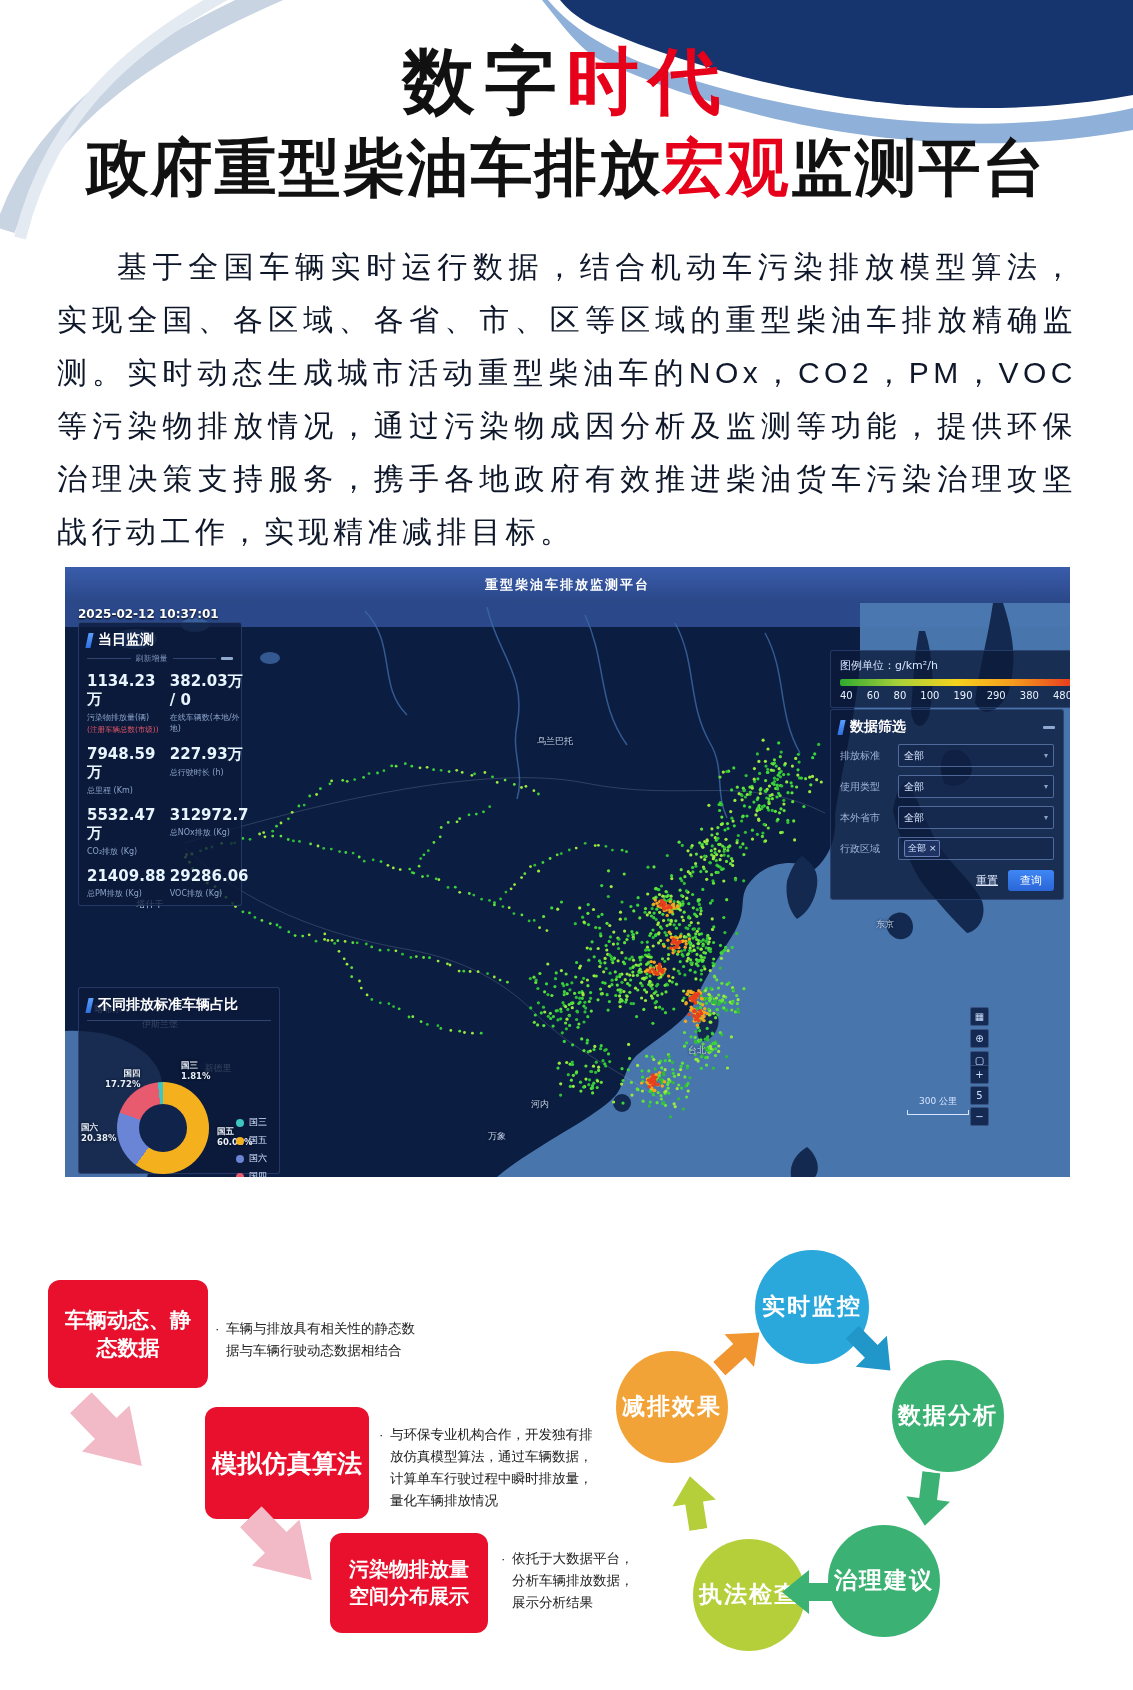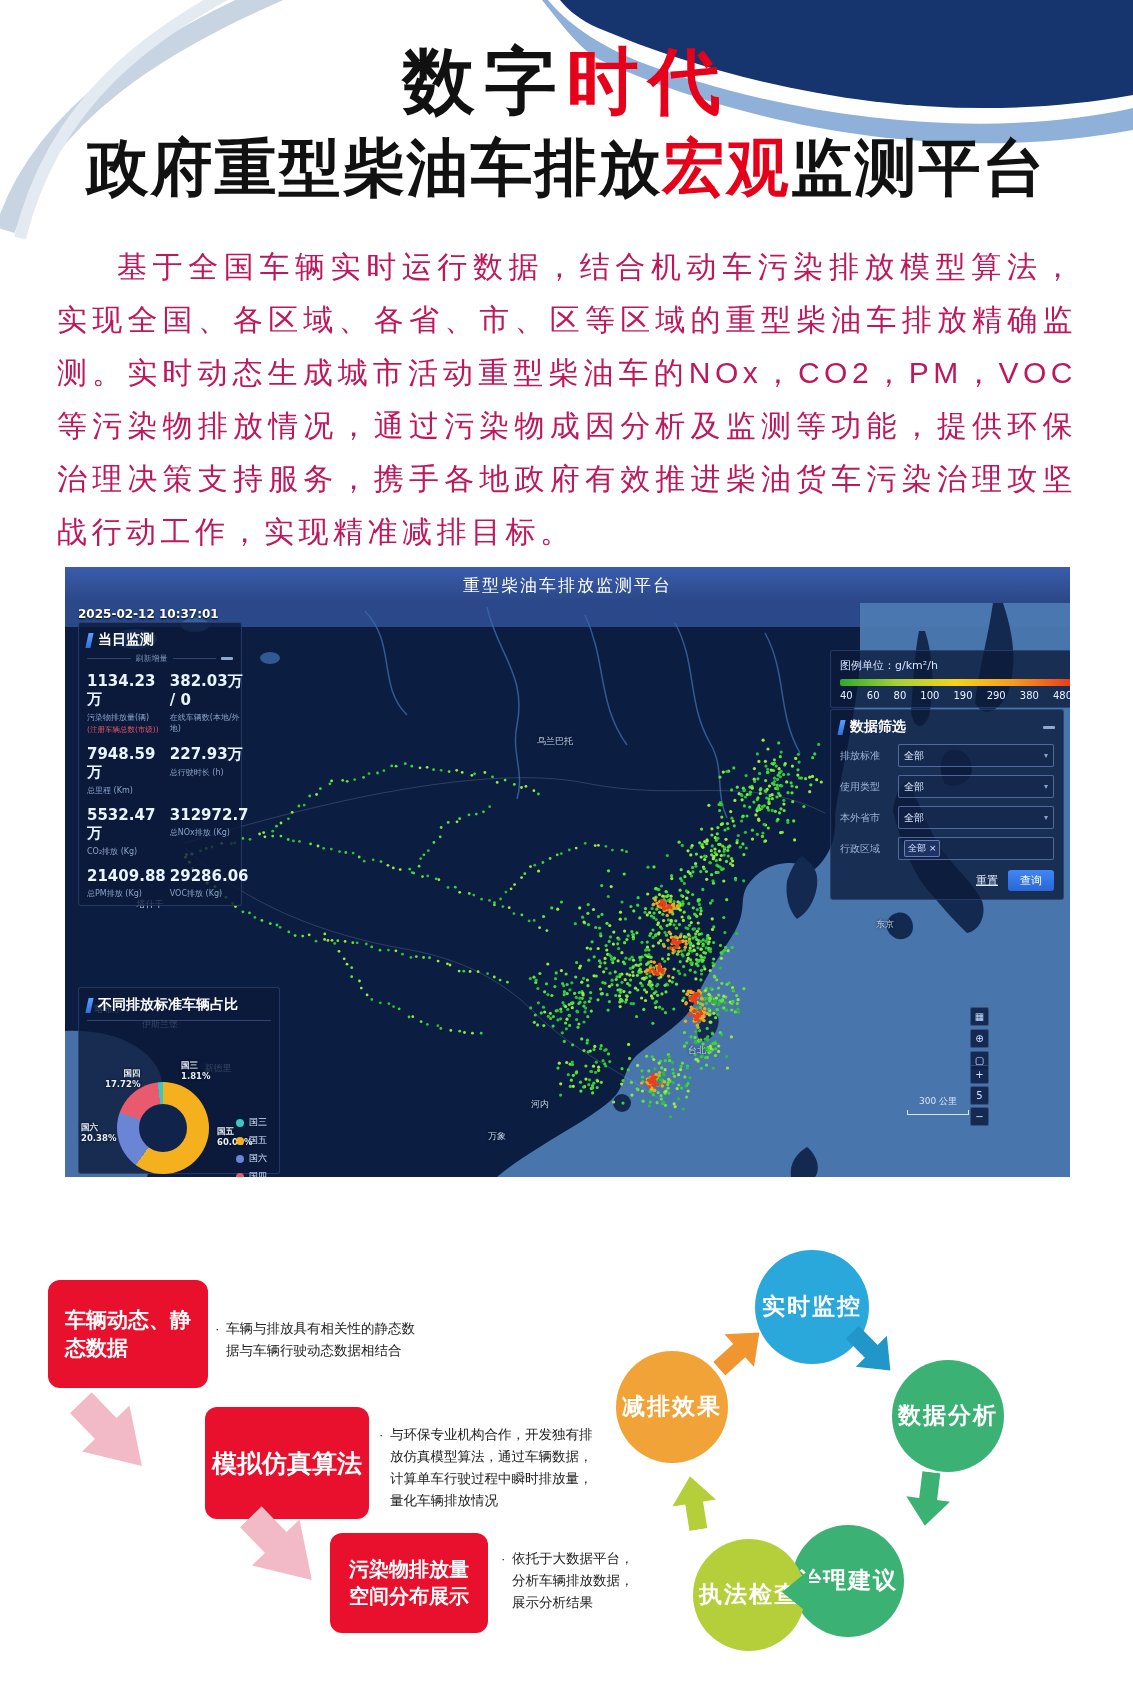--- a/index.html
+++ b/index.html
@@ -7,27 +7,27 @@
           font-family:"Liberation Sans","DejaVu Sans",sans-serif;}
   .abs{position:absolute;}
   
   .hdr-decor{position:absolute;top:0;left:0;width:1133px;height:260px;pointer-events:none;}
   .title1{position:absolute;top:34px;left:0;width:1133px;text-align:center;font-size:72px;
           font-weight:900;letter-spacing:10px;color:#111;margin:0;}
   .title2{position:absolute;top:126px;left:0;width:1133px;text-align:center;font-size:62px;
           font-weight:900;letter-spacing:2px;color:#111;margin:0;white-space:nowrap;}
   .red{color:#e60019;}
   .intro{position:absolute;top:240px;left:57px;width:1020px;font-size:30px;line-height:53px;
-         letter-spacing:4.5px;color:#be185d;text-align:justify;text-indent:2em;margin:0;}
+         letter-spacing:4.5px;color:#0f172a;text-align:justify;text-indent:2em;margin:0;}
   
   .dashboard{position:absolute;left:65px;top:567px;width:1005px;height:610px;background:#0b1d40;
              overflow:hidden;font-family:"DejaVu Sans","Liberation Sans",sans-serif;}
   .dash-titlebar{position:absolute;left:0;top:0;width:100%;height:36px;
                  background:linear-gradient(180deg,#3a5cab,#2a4787);display:flex;align-items:center;
-                 justify-content:center;color:#fff;font-size:17px;font-weight:normal;letter-spacing:2px;}
+                 justify-content:center;color:#fff;font-size:13px;font-weight:bold;letter-spacing:2px;}
   .map-layer{position:absolute;left:0;top:36px;width:1005px;height:574px;}
   .map-label{position:absolute;color:#c6d4ea;font-size:9px;text-shadow:0 0 3px #05102a;transform:translate(-50%,-50%);white-space:nowrap;}
   .dash-ts{position:absolute;left:13px;top:40px;color:#fff;font-size:12px;font-weight:bold;text-shadow:0 1px 2px #000;}
   .dpanel{position:absolute;background:rgba(12,26,58,.78);border:1px solid rgba(92,130,200,.3);
           border-radius:3px;color:#dfe9ff;}
   .p-title{display:flex;align-items:center;gap:6px;font-size:14px;font-weight:bold;color:#fff;padding:8px 8px 4px 8px;}
   .p-bar{width:5px;height:15px;background:linear-gradient(180deg,#5aa0ff,#2e6fe0);transform:skewX(-12deg);}
   .p-sub{display:flex;align-items:center;gap:5px;padding:0 8px;color:#7c92b8;font-size:8px;}
   .p-sub .ln{flex:1;height:1px;background:rgba(120,150,210,.35);}
   .mini-bar{width:12px;height:3px;background:#8fa8cf;border-radius:1px;}
@@ -65,21 +65,21 @@
   .pl-dot{width:8px;height:8px;border-radius:50%;flex:none;}
   
   .tools{left:905px;top:440px;display:flex;flex-direction:column;gap:3px;}
   .toolbox{width:17px;height:17px;background:rgba(14,32,70,.88);border:1px solid rgba(110,140,200,.4);
            border-radius:2px;color:#cfe0ff;font-size:10px;display:flex;align-items:center;justify-content:center;cursor:pointer;}
   .zoomc{left:905px;top:498px;display:flex;flex-direction:column;gap:2px;}
   .scale{left:842px;top:528px;color:#d6e4ff;font-size:9px;text-align:center;width:62px;}
   .scale .bar{height:4px;border-bottom:1px solid #d6e4ff;border-left:1px solid #d6e4ff;border-right:1px solid #d6e4ff;margin-top:2px;}
   
   .fbox{position:absolute;border-radius:12px;color:#fff;font-weight:bold;display:flex;
-        align-items:center;justify-content:center;white-space:pre-line;}
+        align-items:center;justify-content:center;text-align:center;white-space:pre-line;}
   .fdesc{position:absolute;font-size:13.5px;color:#222;line-height:1.62;white-space:pre-line;}
   .fdesc .blt{position:absolute;left:-11px;top:0;}
   .fdesc{padding-left:0;}
   .pink-arrow{position:absolute;width:90px;height:66px;}
   
   .ccircle{position:absolute;border-radius:50%;color:#fff;display:flex;flex-direction:row;
            align-items:center;justify-content:center;font-weight:bold;font-size:23px;line-height:1.35;letter-spacing:2px;}
   .cycle-arrow{position:absolute;width:56px;height:44px;}
 </style>
 </head>
@@ -1954,21 +1954,21 @@
 展示分析结果</span></div>
 
   <div class="ccircle" style="left: 755px; top: 1250px; width: 114px; height: 114px; background: rgb(42, 167, 219);">
       <span>实时</span>
       <span>监控</span>
     </div>
   <div class="ccircle" style="left: 892px; top: 1360px; width: 112px; height: 112px; background: rgb(59, 178, 115);">
       <span>数据</span>
       <span>分析</span>
     </div>
-  <div class="ccircle" style="left: 792px; top: 1525px; width: 112px; height: 112px; background: rgb(59, 178, 115);">
+  <div class="ccircle" style="left: 828px; top: 1525px; width: 112px; height: 112px; background: rgb(59, 178, 115);">
       <span>治理</span>
       <span>建议</span>
     </div>
   <div class="ccircle" style="left: 693px; top: 1539px; width: 112px; height: 112px; background: rgb(181, 207, 58);">
       <span>执法</span>
       <span>检查</span>
     </div>
   <div class="ccircle" style="left: 616px; top: 1351px; width: 112px; height: 112px; background: rgb(242, 163, 56);">
       <span>减排</span>
       <span>效果</span>

